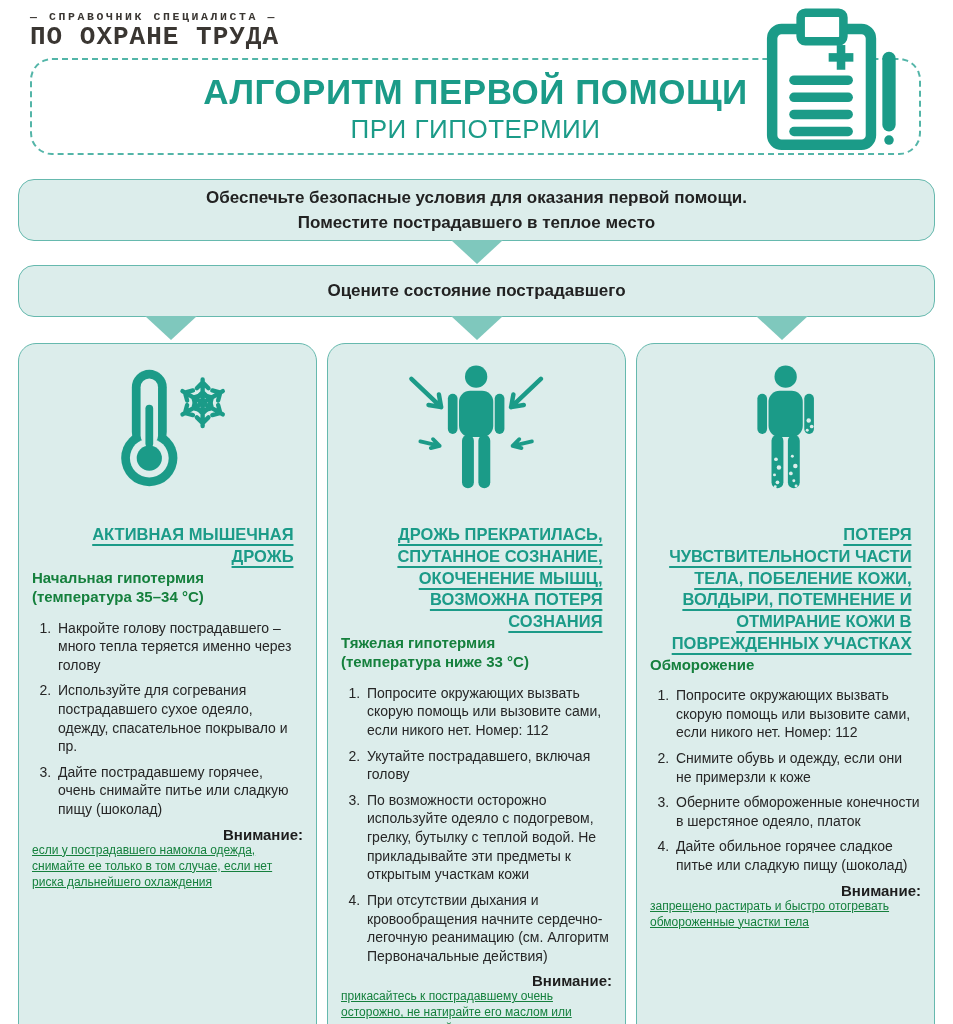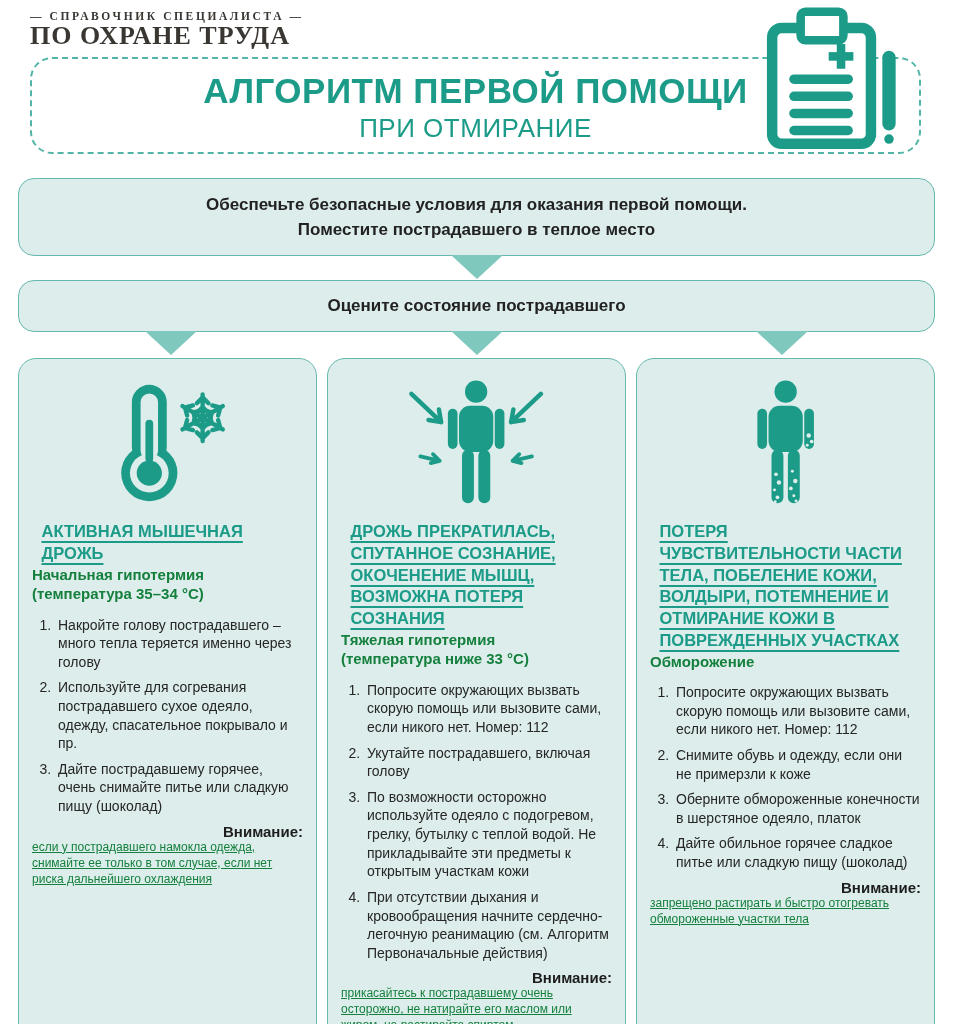--- a/index.html
+++ b/index.html
@@ -14,21 +14,21 @@
   *{margin:0;padding:0;box-sizing:border-box;}
   html,body{background:#fff;}
   body{
     width:953px;height:1024px;
     font-family:"Liberation Sans", sans-serif;
     color:var(--ink);
     position:relative;
     overflow:hidden;
   }
   
-  .masthead{margin:10px 0 0 30px;font-family:Liberation Serif, serif;color:var(--masthead-ink);}
+  .masthead{margin:10px 0 0 30px;font-family:Liberation Mono, monospace;color:var(--masthead-ink);}
   .masthead-top{font-size:11.5px;font-weight:700;letter-spacing:2.6px;}
   .masthead-bottom{font-size:26px;font-weight:700;letter-spacing:1px;line-height:1.0;margin-top:1px;}
   
   .banner{
     margin:8px 32px 0 30px;
     border:2px dashed #53b5a8;
     border-radius:22px;
     height:97px;
     position:relative;
     text-align:center;
@@ -40,21 +40,21 @@
   
   .step-box{
     margin:0 18px;
     background:var(--box-fill);
     border:1.5px solid var(--box-border);
     border-radius:16px;
     display:flex;flex-direction:column;justify-content:center;align-items:center;
     text-align:center;
     font-weight:700;font-size:17px;line-height:1.5;color:#222;
   }
-  .step-1{margin-top:24px;height:78px;}
+  .step-1{margin-top:24px;height:62px;}
   .step-2{height:52px;}
   .arrow-gap{height:24px;display:flex;justify-content:center;}
   .arrow-row{height:26px;margin:0 18px;display:flex;}
   .arrow-cell{flex:1;display:flex;justify-content:center;}
   .flow-arrow{
     width:0;height:0;
     border-left:26px solid transparent;
     border-right:26px solid transparent;
     border-top:24px solid var(--arrow);
     margin-top:-1px;
@@ -67,45 +67,45 @@
     border:1.5px solid var(--box-border);
     border-radius:18px;
     min-height:642px;
     padding:14px 13px 14px 13px;
   }
   .col-icon{height:132px;display:flex;justify-content:center;align-items:flex-start;margin-top:6px;}
   .col-icon svg{height:128px;}
   .col-heading{
     color:var(--accent);
     font-size:16.5px;font-weight:700;
-    text-align:left;line-height:1.32;
+    text-align:right;line-height:1.32;
     text-decoration:underline;
     text-decoration-thickness:2px;
     text-underline-offset:4px;
-    max-width:252px;margin:10px auto 0 auto;
+    max-width:252px;margin:28px auto 0 auto;
   }
   .col-subheading{font-size:15px;font-weight:700;line-height:1.3;max-width:232px;color:#15803d;}
   .col-list{margin-top:12px;padding-left:23px;font-size:14px;line-height:1.33;color:#262626;}
   .col-list li{margin-bottom:7px;padding-left:3px;}
   .warning-label{font-size:15px;font-weight:700;margin-top:6px;color:#1d1d1d;text-align:right;}
   .warning-text{font-size:12px;line-height:1.33;color:#15803d;text-decoration:underline;}
   .ico{fill:var(--accent);}
   .ico-stroke{stroke:var(--accent);fill:none;stroke-linecap:round;}
 </style>
 </head>
 <body>
 
 <div class="masthead">
   <div class="masthead-top">— СПРАВОЧНИК СПЕЦИАЛИСТА —</div>
   <div class="masthead-bottom">ПО ОХРАНЕ ТРУДА</div>
 </div>
 
 <div class="banner">
   <div class="banner-title">АЛГОРИТМ ПЕРВОЙ ПОМОЩИ</div>
-  <div class="banner-subtitle">ПРИ ОТМИРАНИЕ</div>
+  <div class="banner-subtitle">ПРИ ГИПОТЕРМИИ</div>
   <svg class="banner-icon" viewBox="0 0 150 160">
     <rect x="12" y="22" width="104" height="122" rx="10" fill="#fff" stroke="var(--accent)" stroke-width="11"></rect>
     <rect x="42" y="5" width="45" height="30" rx="5" fill="#fff" stroke="var(--accent)" stroke-width="9"></rect>
     <rect x="80" y="39" width="9" height="26" class="ico"></rect>
     <rect x="71.5" y="47.5" width="26" height="9" class="ico"></rect>
     <rect x="30" y="71" width="67" height="10" rx="5" class="ico"></rect>
     <rect x="30" y="89" width="67" height="10" rx="5" class="ico"></rect>
     <rect x="30" y="107" width="67" height="10" rx="5" class="ico"></rect>
     <rect x="30" y="125" width="67" height="10" rx="5" class="ico"></rect>
     <rect x="128" y="46" width="14" height="84" rx="7" class="ico"></rect>

